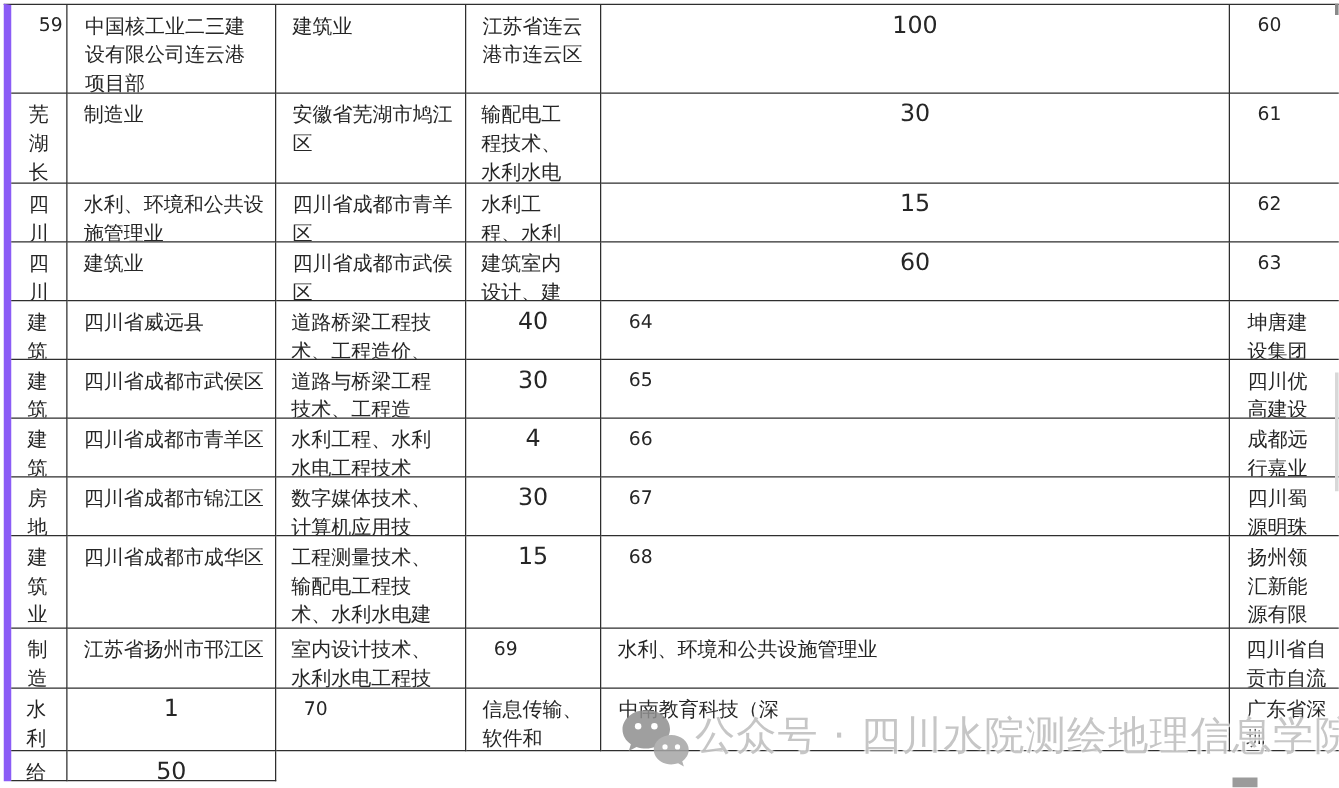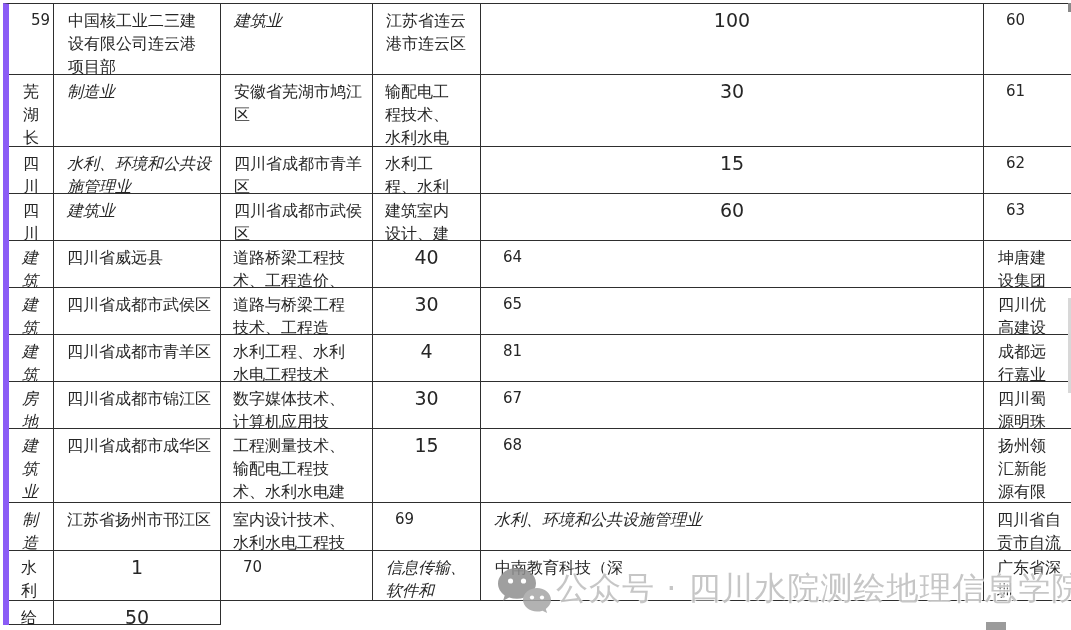--- a/index.html
+++ b/index.html
@@ -16,21 +16,21 @@
     border-top:1px solid #2e2e2e;border-left:6px solid #8b5cf6;
     background:#ffffff;
   }
   .c{
     box-sizing:border-box;
     border-right:1px solid #2e2e2e;border-bottom:1px solid #2e2e2e;
     font-size:16px;line-height:23px;padding-top:5px;overflow:hidden;
   }
   .n{padding-left:22px;font-size:15px;}
   .co{padding-left:14px;padding-right:13px;}
-  .ind{padding-left:13px;padding-right:6px;font-style:italic;}
+  .ind{padding-left:13px;padding-right:6px;}
   .loc{padding-left:13px;padding-right:8px;}
   .mj{padding-left:12px;padding-right:16px;}
   .ct{text-align:center;font-size:19px;}
   
   .wm{
     position:absolute;left:496px;top:566px;z-index:5;
     display:flex;align-items:flex-start;pointer-events:none;
   }
   .wm-icon{width:56px;height:50px;flex:0 0 auto;opacity:.85;}
   .wm-text{
@@ -88,21 +88,21 @@
   <div class="c mj">道路与桥梁工程技术、工程造价、水利水电工程技术</div>
   <div class="c ct">30</div>
 
   <div class="c n">65</div>
   <div class="c co">四川优高建设工程有限公司</div>
   <div class="c ind">建筑业</div>
   <div class="c loc">四川省成都市青羊区</div>
   <div class="c mj">水利工程、水利水电工程技术</div>
   <div class="c ct">4</div>
 
-  <div class="c n">81</div>
+  <div class="c n">66</div>
   <div class="c co">成都远行嘉业房地产经纪有限公司</div>
   <div class="c ind">房地产业</div>
   <div class="c loc">四川省成都市锦江区</div>
   <div class="c mj">数字媒体技术、计算机应用技术、现代物流管理、信息安全技术应用、建筑室内设计、工程造价、建筑工程技术</div>
   <div class="c ct">30</div>
 
   <div class="c n">67</div>
   <div class="c co">四川蜀源明珠电力有限公司成都分公司</div>
   <div class="c ind">建筑业</div>
   <div class="c loc">四川省成都市成华区</div>

